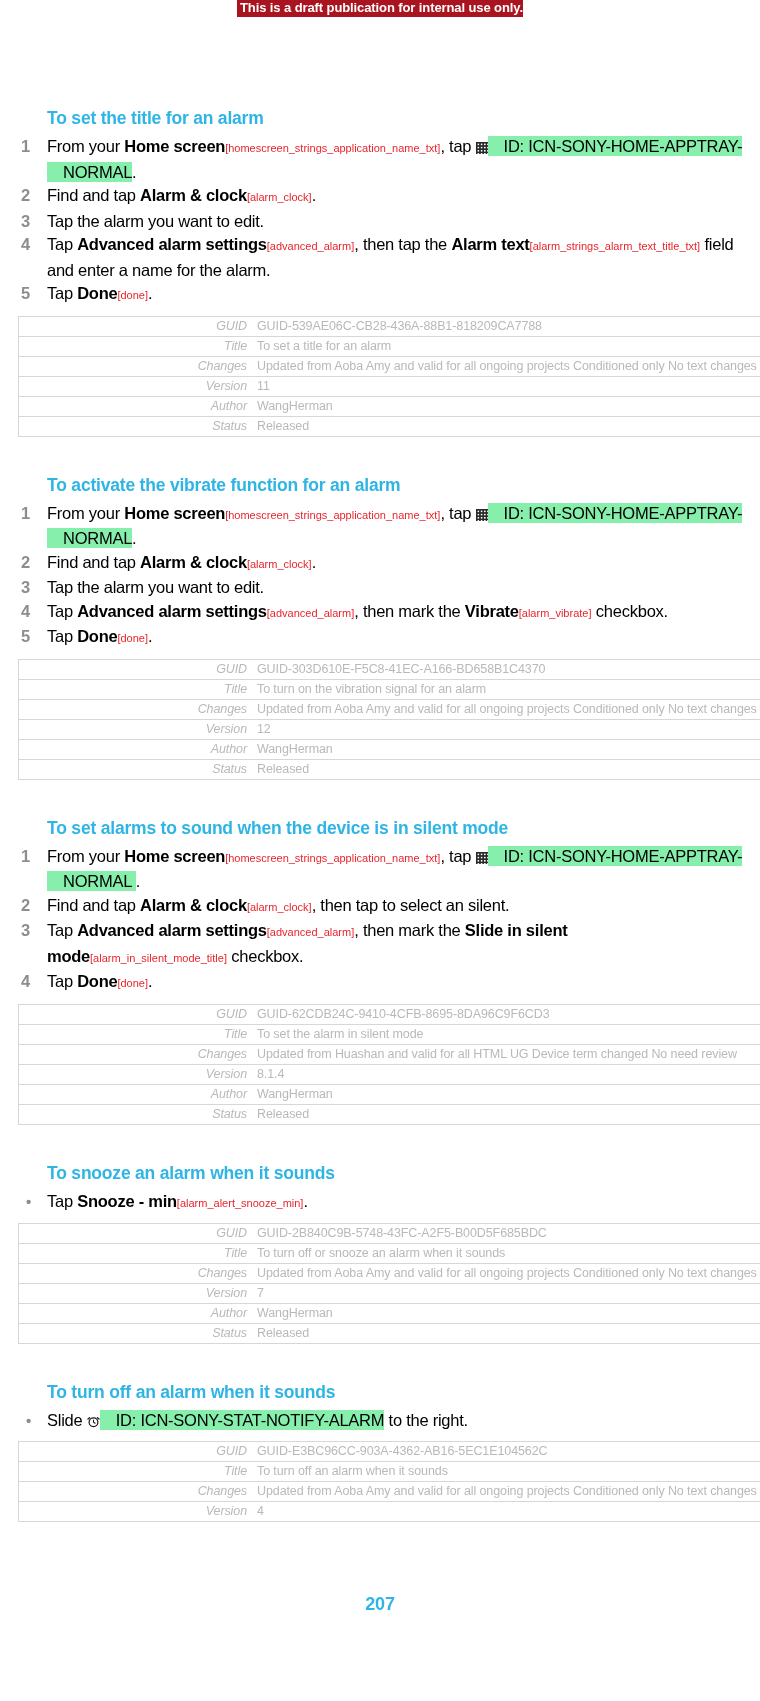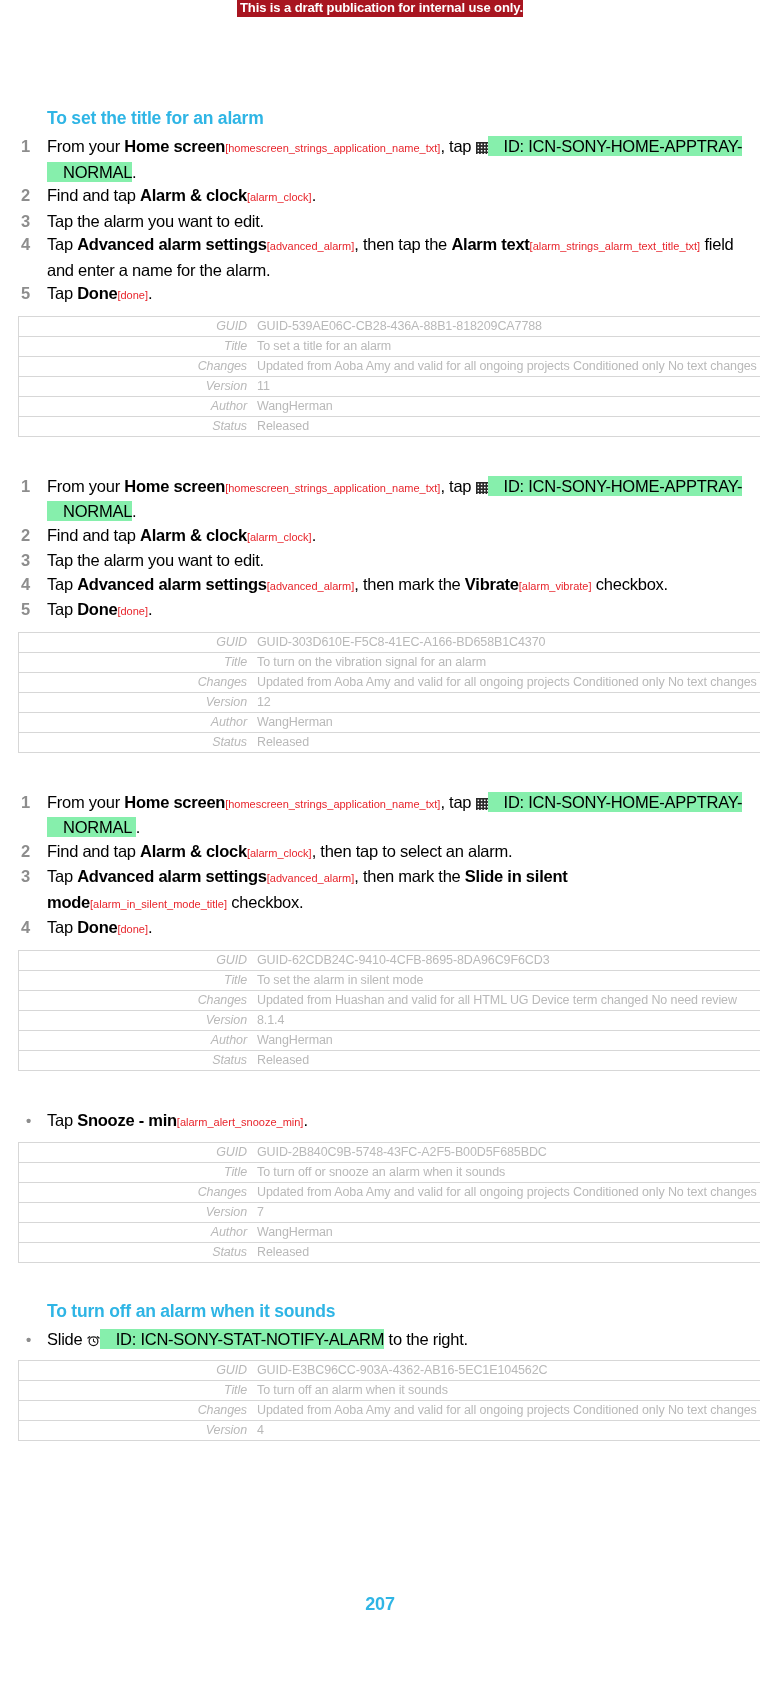--- a/index.html
+++ b/index.html
@@ -226,20 +226,21 @@
             </tr>
             <tr>
               <td>Status</td>
               <td>Released</td>
             </tr>
           </tbody>
         </table>
         <div class="gap-after-table"></div>
       </div>
       <div class="section">
+        <h2 class="section-title">To activate the vibrate function for an alarm</h2>
         <ol class="steps">
           <li class="step"><span class="marker">1</span><span>From your </span><span class="b">Home screen</span><span class="sid">[homescreen_strings_application_name_txt]</span><span>, tap </span><span class="icn icn-apptray"></span><span class="hl">ID: ICN-SONY-HOME-APPTRAY-NORMAL</span><span>.</span></li>
           <li class="step"><span class="marker">2</span><span>Find and tap </span><span class="b">Alarm &amp; clock</span><span class="sid">[alarm_clock]</span><span>.</span></li>
           <li class="step"><span class="marker">3</span><span>Tap the alarm you want to edit.</span></li>
           <li class="step"><span class="marker">4</span><span>Tap </span><span class="b">Advanced alarm settings</span><span class="sid">[advanced_alarm]</span><span>, then mark the </span><span class="b">Vibrate</span><span class="sid">[alarm_vibrate]</span><span> checkbox.</span></li>
           <li class="step"><span class="marker">5</span><span>Tap </span><span class="b">Done</span><span class="sid">[done]</span><span>.</span></li>
         </ol>
         <table class="meta">
           <tbody>
             <tr>
@@ -264,23 +265,24 @@
             </tr>
             <tr>
               <td>Status</td>
               <td>Released</td>
             </tr>
           </tbody>
         </table>
         <div class="gap-after-table"></div>
       </div>
       <div class="section">
+        <h2 class="section-title">To set alarms to sound when the device is in silent mode</h2>
         <ol class="steps">
           <li class="step"><span class="marker">1</span><span>From your </span><span class="b">Home screen</span><span class="sid">[homescreen_strings_application_name_txt]</span><span>, tap </span><span class="icn icn-apptray"></span><span class="hl">ID: ICN-SONY-HOME-APPTRAY-NORMAL </span><span>.</span></li>
-          <li class="step"><span class="marker">2</span><span>Find and tap </span><span class="b">Alarm &amp; clock</span><span class="sid">[alarm_clock]</span><span>, then tap to select an alarm.</span></li>
+          <li class="step"><span class="marker">2</span><span>Find and tap </span><span class="b">Alarm &amp; clock</span><span class="sid">[alarm_clock]</span><span>, then tap to select an silent.</span></li>
           <li class="step"><span class="marker">3</span><span>Tap </span><span class="b">Advanced alarm settings</span><span class="sid">[advanced_alarm]</span><span>, then mark the </span><span class="b">Slide in silent mode</span><span class="sid">[alarm_in_silent_mode_title]</span><span> checkbox.</span></li>
           <li class="step"><span class="marker">4</span><span>Tap </span><span class="b">Done</span><span class="sid">[done]</span><span>.</span></li>
         </ol>
         <table class="meta">
           <tbody>
             <tr>
               <td>GUID</td>
               <td>GUID-62CDB24C-9410-4CFB-8695-8DA96C9F6CD3</td>
             </tr>
             <tr>
@@ -301,20 +303,21 @@
             </tr>
             <tr>
               <td>Status</td>
               <td>Released</td>
             </tr>
           </tbody>
         </table>
         <div class="gap-after-table"></div>
       </div>
       <div class="section">
+        <h2 class="section-title">To snooze an alarm when it sounds</h2>
         <ul class="steps">
           <li class="step"><span class="marker bullet">•</span><span>Tap </span><span class="b">Snooze - min</span><span class="sid">[alarm_alert_snooze_min]</span><span>.</span></li>
         </ul>
         <table class="meta">
           <tbody>
             <tr>
               <td>GUID</td>
               <td>GUID-2B840C9B-5748-43FC-A2F5-B00D5F685BDC</td>
             </tr>
             <tr>

